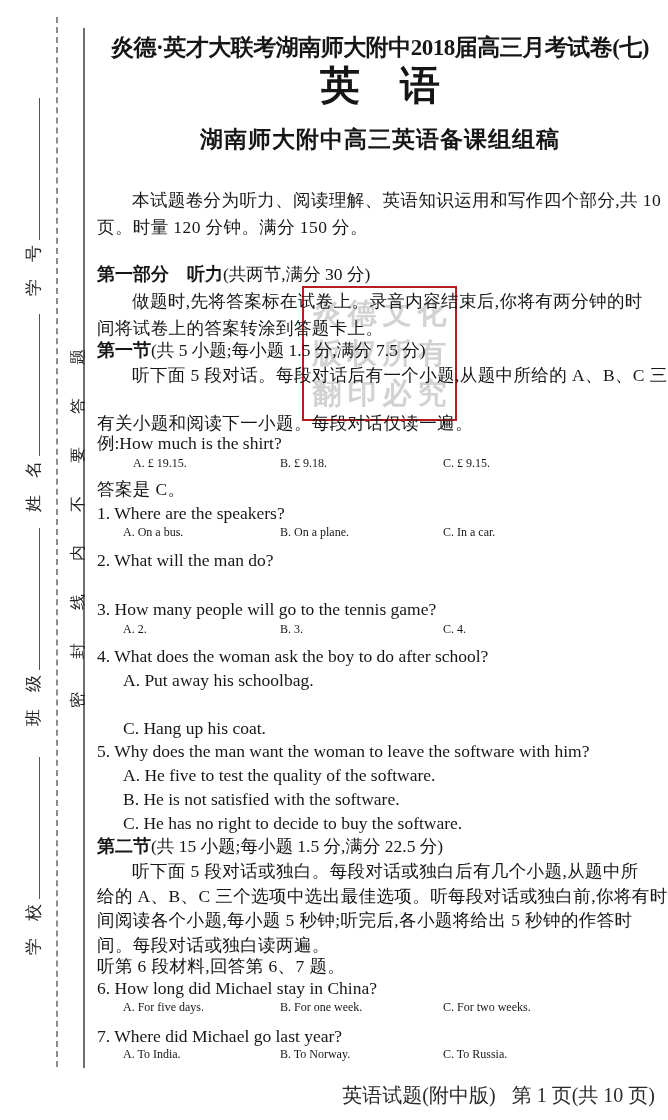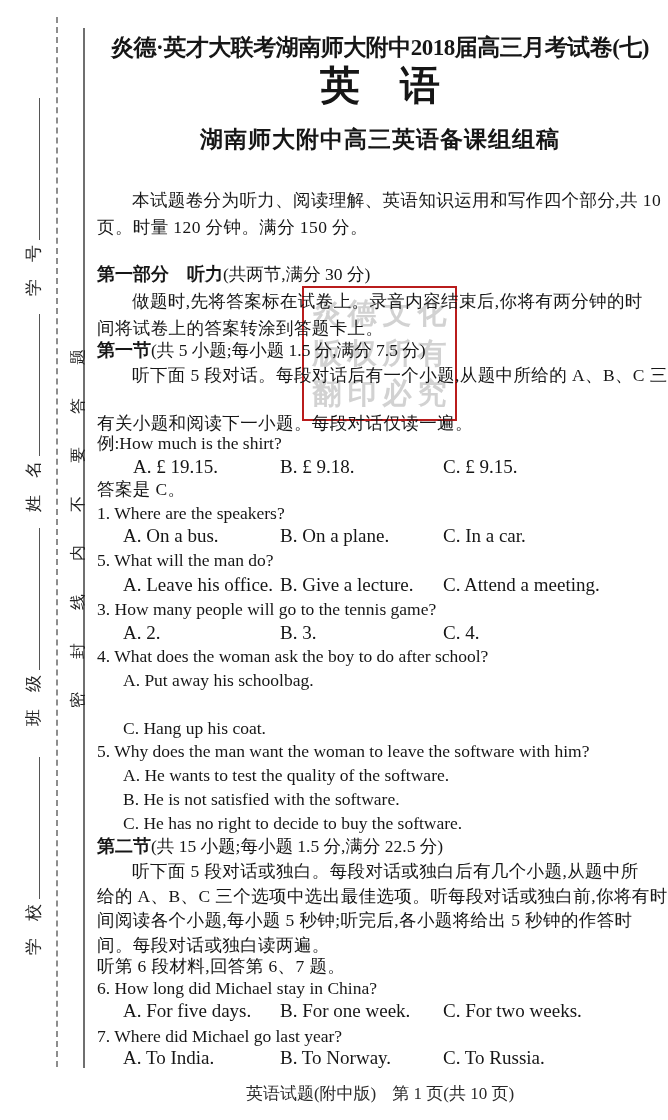--- a/index.html
+++ b/index.html
@@ -37,28 +37,28 @@
   .indent { padding-left:35px; }
   .hd-bold { font-weight:bold; font-size:18px; }
   .hd-note { font-weight:normal; font-size:17.5px; }
   .exam-title { position:absolute; top:32px; left:0; width:566px; text-align:center;
     font-size:23px; font-weight:bold; white-space:nowrap; letter-spacing:-0.5px; }
   .subject-title { position:absolute; top:58px; left:0; width:566px; text-align:center;
     font-size:40px; font-weight:bold; white-space:pre; }
   .subtitle { position:absolute; top:124px; left:0; width:566px; text-align:center;
     font-family:Liberation Sans, sans-serif;
     font-size:23px; font-weight:bold; letter-spacing:1px; white-space:nowrap; }
-  .opts { position:absolute; left:0; width:566px; height:22px; font-size:19px;text-decoration:underline; }
+  .opts { position:absolute; left:0; width:566px; height:22px; font-size:12px;text-decoration:underline; }
   .opt-a { position:absolute; left:26px; white-space:nowrap; }
   .opt-a-ex { position:absolute; left:36px; white-space:nowrap; }
   .opt-b { position:absolute; left:183px; white-space:nowrap; }
   .opt-c { position:absolute; left:346px; white-space:nowrap; }
   .opt-line { left:26px; }
-  .footer { position:absolute; top:1082px; left:0; width:566px; text-align:center;
-    font-size:17px; color:#2a2a2a; white-space:nowrap; }
+  .footer { position:absolute; top:1082px; left:0; width:566px; text-align:right;
+    font-size:20px; color:#2a2a2a; white-space:nowrap; }
   .footer span { margin:0 8px; }
 </style>
 </head>
 <body>
 
 <div class="vline-dashed"></div>
 <div class="vline-solid"></div>
 
 <div class="side-field" style="top:185px">
   <span class="side-label">学　号</span>
@@ -109,40 +109,35 @@
   </div>
   <div class="ln cn" style="top:478px">答案是 C。</div>
 
   <div class="ln" style="top:502px">1. Where are the speakers?</div>
   <div class="opts" style="top:525px">
     <span class="opt-a">A. On a bus.</span>
     <span class="opt-b">B. On a plane.</span>
     <span class="opt-c">C. In a car.</span>
   </div>
 
-  <div class="ln" style="top:549px">5. What will the man do?</div>
-  <div class="opts" style="top:574px">
-    <span class="opt-a">A. Leave his office.</span>
-    <span class="opt-b">B. Give a lecture.</span>
-    <span class="opt-c">C. Attend a meeting.</span>
-  </div>
+  <div class="ln" style="top:549px">2. What will the man do?</div>
 
   <div class="ln" style="top:598px">3. How many people will go to the tennis game?</div>
   <div class="opts" style="top:622px">
     <span class="opt-a">A. 2.</span>
     <span class="opt-b">B. 3.</span>
     <span class="opt-c">C. 4.</span>
   </div>
 
   <div class="ln" style="top:645px">4. What does the woman ask the boy to do after school?</div>
   <div class="ln opt-line" style="top:669px">A. Put away his schoolbag.</div>
   <div class="ln opt-line" style="top:717px">C. Hang up his coat.</div>
 
   <div class="ln" style="top:740px">5. Why does the man want the woman to leave the software with him?</div>
-  <div class="ln opt-line" style="top:764px">A. He wants to test the quality of the software.</div>
+  <div class="ln opt-line" style="top:764px">A. He five to test the quality of the software.</div>
   <div class="ln opt-line" style="top:788px">B. He is not satisfied with the software.</div>
   <div class="ln opt-line" style="top:812px">C. He has no right to decide to buy the software.</div>
 
   <div class="ln" style="top:835px"><span class="hd-bold">第二节</span><span class="hd-note">(共 15 小题;每小题 1.5 分,满分 22.5 分)</span></div>
   <div class="ln cn indent" style="top:860px">听下面 5 段对话或独白。每段对话或独白后有几个小题,从题中所</div>
   <div class="ln cn" style="top:885px">给的 A、B、C 三个选项中选出最佳选项。听每段对话或独白前,你将有时</div>
   <div class="ln cn" style="top:909px">间阅读各个小题,每小题 5 秒钟;听完后,各小题将给出 5 秒钟的作答时</div>
   <div class="ln cn" style="top:934px">间。每段对话或独白读两遍。</div>
   <div class="ln cn" style="top:955px">听第 6 段材料,回答第 6、7 题。</div>
 

